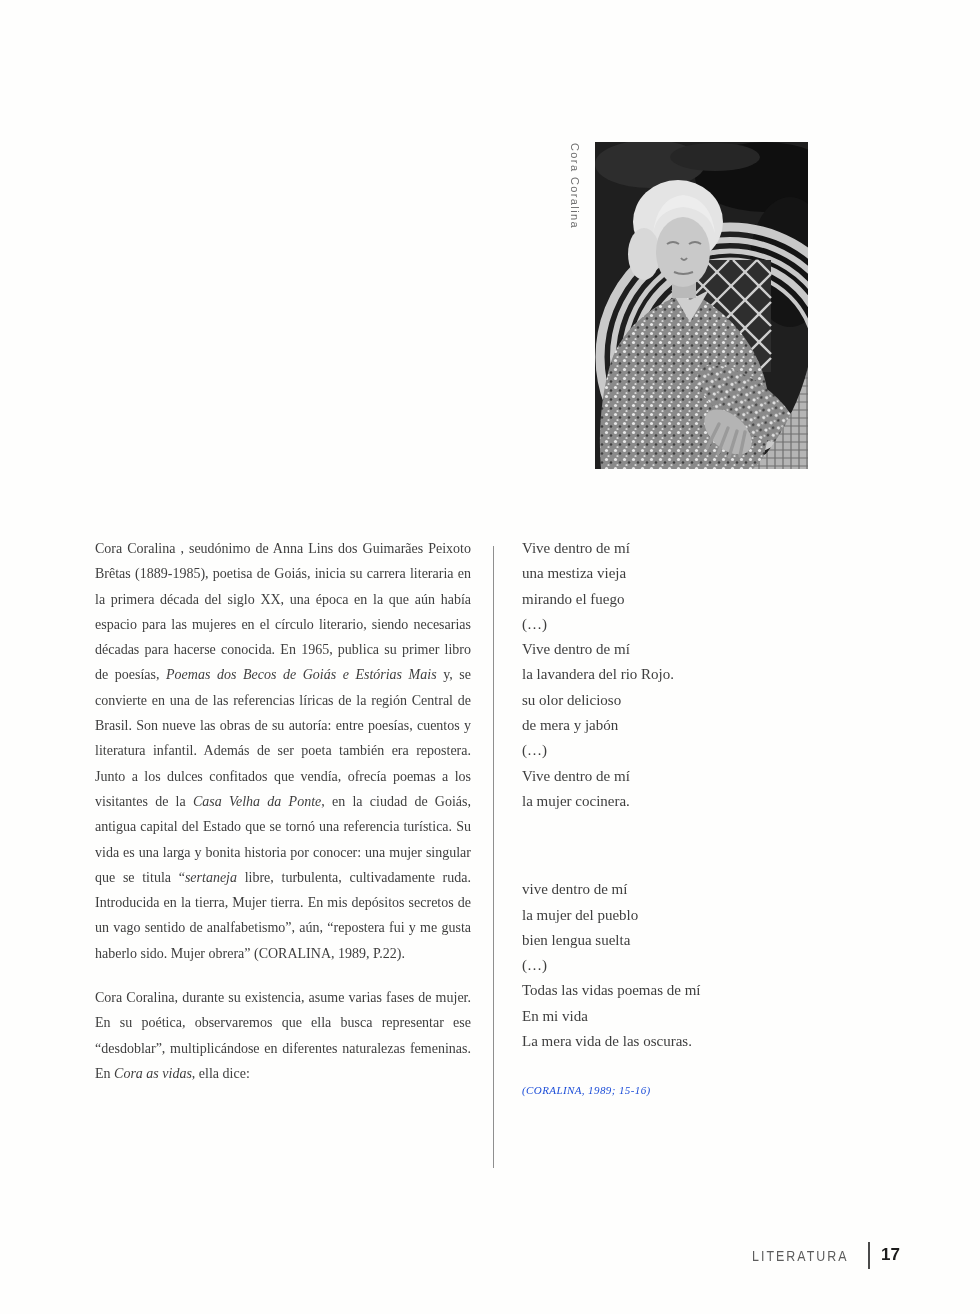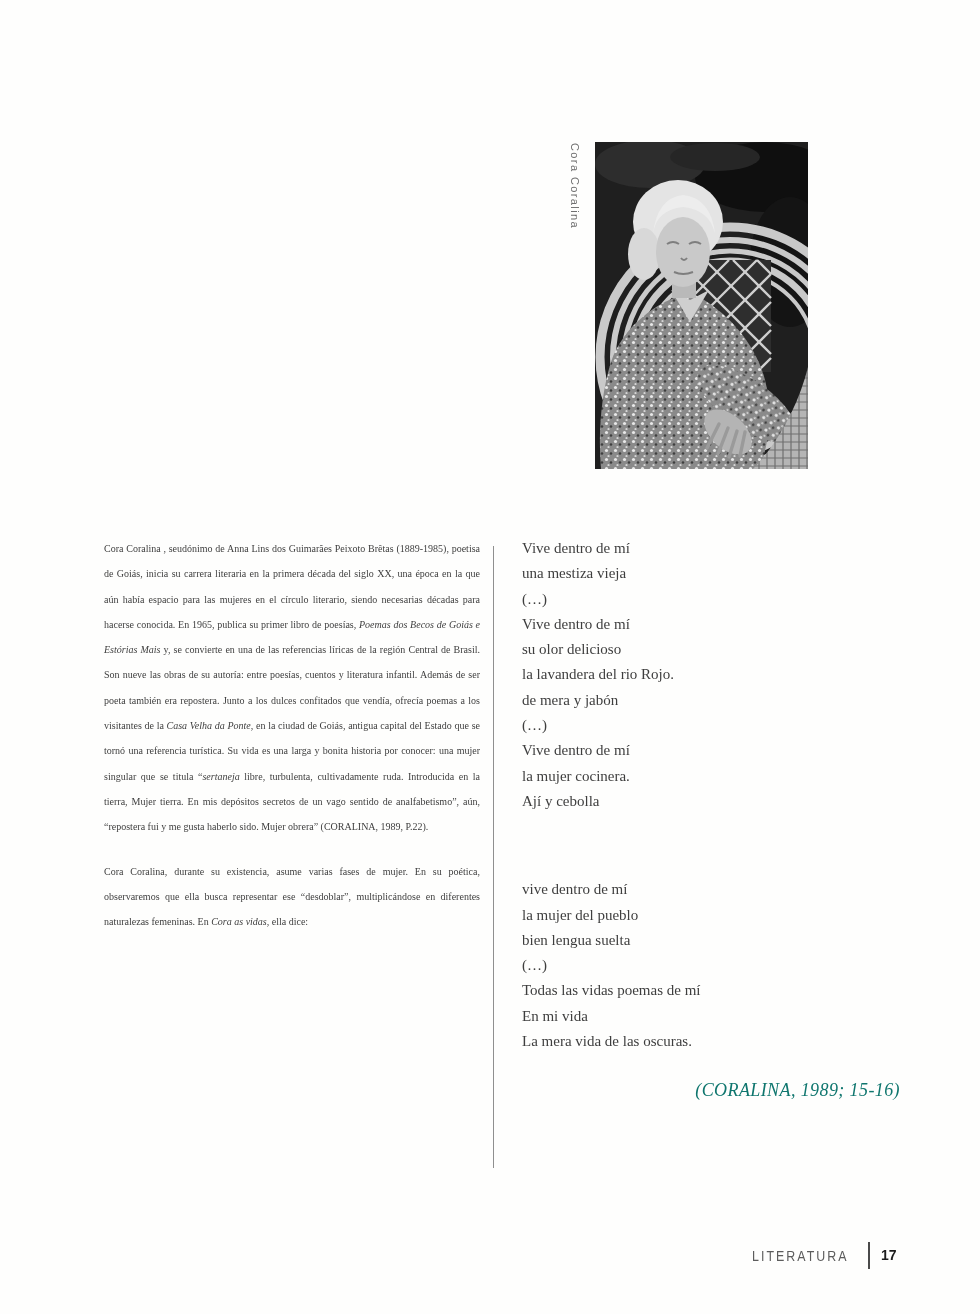--- a/index.html
+++ b/index.html
@@ -19,58 +19,58 @@
   .photo-caption {
     position:absolute; left:581px; top:143px;
     transform:rotate(90deg); transform-origin:0 0;
     font-family:"Liberation Sans", sans-serif;
     font-size:11px; letter-spacing:1.4px; color:#6f6f6f;
     white-space:nowrap;
   }
 
   
   .left-column {
-    position:absolute; left:104px; top:536px; width:376px;
-    font-size:10px; line-height:25.3px;
+    position:absolute; left:95px; top:536px; width:376px;
+    font-size:14px; line-height:25.3px;
     text-align:justify;
   }
   .body-paragraph { margin:0; }
   .body-paragraph + .body-paragraph { margin-top:19px; }
   .left-column em, .citation { font-style:italic; }
 
   .column-divider {
     position:absolute; left:493px; top:546px; width:1px; height:622px;
     background:#8f8f8f;
   }
 
   .right-column {
     position:absolute; left:522px; top:536px; width:378px;
     font-size:15px; line-height:25.3px;
   }
   .poem-line { min-height:25.3px; white-space:nowrap; }
   .stanza-2 { margin-top:63px; }
   .citation {
-    margin-top:24px; text-align:right;
-    font-size:18px; color:#0f766e; letter-spacing:0.4px;
+    margin-top:24px; text-align:left;
+    font-size:11px; color:#1d4ed8; letter-spacing:0.4px;
   }
 
   
   .footer {
     position:absolute; left:752px; top:1240px; height:30px;
     display:flex; align-items:center; gap:11px;justify-content:space-between;
   }
   .footer-section {
     font-family:"Liberation Sans", sans-serif;
     font-size:13.5px; letter-spacing:2.2px; color:#5c5c5c;
     transform:scale(0.92,1.12); transform-origin:left center;
   }
   .footer-bar { display:inline-block; width:2px; height:27px; background:#4a4a4a; }
   .footer-page {
     font-family:"Liberation Sans", sans-serif;
-    font-size:14px; font-weight:bold; color:#1c1c1c;
+    font-size:17px; font-weight:bold; color:#1c1c1c;
   }
 </style>
 </head>
 <body>
 
 <div class="page">
 
   <span class="photo-caption">Cora Coralina</span>
 
   <div class="photo">
@@ -148,29 +148,29 @@
     <p class="body-paragraph"><span>Cora Coralina , seudónimo de Anna Lins dos Guimarães Peixoto Brêtas (1889-1985), poetisa de Goiás, inicia su carrera literaria en la primera década del siglo XX, una época en la que aún había espacio para las mujeres en el círculo literario, siendo necesarias décadas para hacerse conocida. En 1965, publica su primer libro de poesías, </span><em>Poemas dos Becos de Goiás e Estórias Mais</em><span> y, se convierte en una de las referencias líricas de la región Central de Brasil. Son nueve las obras de su autoría: entre poesías, cuentos y literatura infantil. Además de ser poeta también era repostera. Junto a los dulces confitados que vendía, ofrecía poemas a los visitantes de la </span><em>Casa Velha da Ponte</em><span>, en la ciudad de Goiás, antigua capital del Estado que se tornó una referencia turística. Su vida es una larga y bonita historia por conocer: una mujer singular que se titula “</span><em>sertaneja</em><span> libre, turbulenta, cultivadamente ruda. Introducida en la tierra, Mujer tierra. En mis depósitos secretos de un vago sentido de analfabetismo”, aún, “repostera fui y me gusta haberlo sido. Mujer obrera” (CORALINA, 1989, P.22).</span></p>
     <p class="body-paragraph"><span>Cora Coralina, durante su existencia, asume varias fases de mujer. En su poética, observaremos que ella busca representar ese “desdoblar”, multiplicándose en diferentes naturalezas femeninas. En </span><em>Cora as vidas</em><span>, ella dice:</span></p>
   </section>
 
   <div class="column-divider"></div>
 
   <section class="right-column">
     <div class="stanza">
         <div class="poem-line">Vive dentro de mí</div>
         <div class="poem-line">una mestiza vieja</div>
+        <div class="poem-line">mirando el fuego</div>
         <div class="poem-line">(…)</div>
         <div class="poem-line">Vive dentro de mí</div>
+        <div class="poem-line">la lavandera del rio Rojo.</div>
         <div class="poem-line">su olor delicioso</div>
-        <div class="poem-line">la lavandera del rio Rojo.</div>
         <div class="poem-line">de mera y jabón</div>
         <div class="poem-line">(…)</div>
         <div class="poem-line">Vive dentro de mí</div>
         <div class="poem-line">la mujer cocinera.</div>
-        <div class="poem-line">Ají y cebolla</div>
       </div>
     <div class="stanza stanza-2">
         <div class="poem-line">vive dentro de mí</div>
         <div class="poem-line">la mujer del pueblo</div>
         <div class="poem-line">bien lengua suelta</div>
         <div class="poem-line">(…)</div>
         <div class="poem-line">Todas las vidas poemas de mí</div>
         <div class="poem-line">En mi vida</div>
         <div class="poem-line">La mera vida de las oscuras.</div>
       </div>

